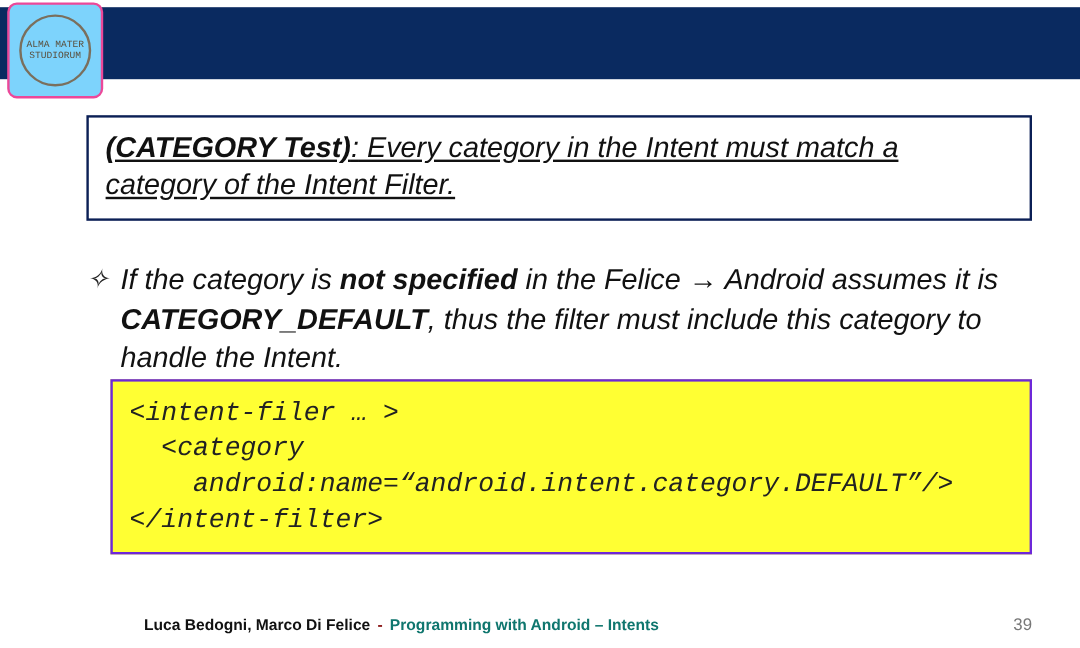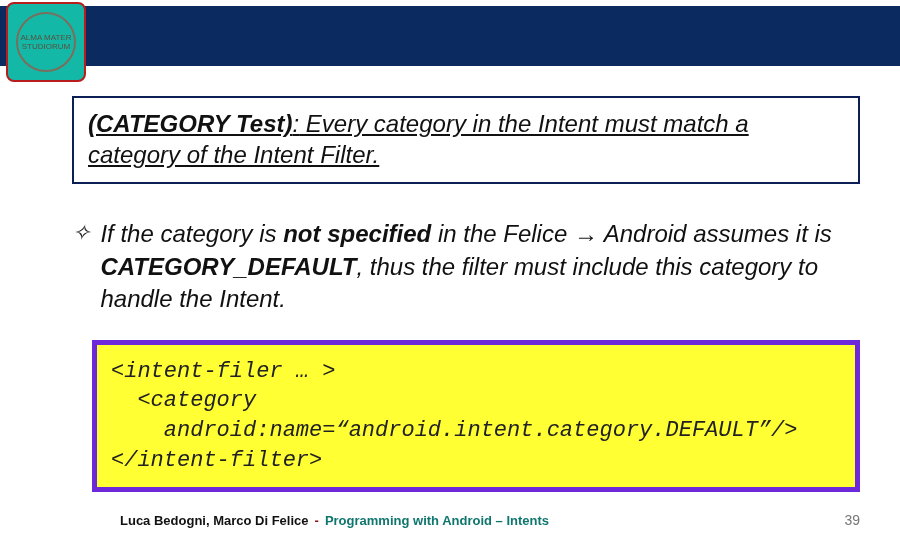--- a/index.html
+++ b/index.html
@@ -26,28 +26,29 @@
     z-index: 1;
   }
   .seal {
     position: absolute;
     left: 6px;
     top: 2px;
     width: 80px;
     height: 80px;
     z-index: 3;
     border-radius: 8px;
-    background: #14b8a6;
-    border: 2px solid #b91c1c;
+    background: #7dd3fc;
+    border: 2px solid #ec4899;
     display: flex;
     flex-direction: column;
     align-items: center;
     justify-content: center;
     font-size: 7px;
     color: #5a503e;
+    font-family: Liberation Mono, monospace;
   }
   .seal .ring {
     width: 60px; height: 60px;
     border: 2px solid #7a6f5d;
     border-radius: 50%;
     display:flex; align-items:center; justify-content:center;
     font-size: 8px;
     text-align:center;
   }
   .title {
@@ -91,25 +92,24 @@
   .bullet-mark {
     flex: 0 0 auto;
     font-size: 22px;
     line-height: 1.4;
     color: #222;
   }
   .bullet-text b { font-weight: bold; }
   .arrow { font-family: Arial, sans-serif; }
 
   .code-box {
-    margin-top: 24px;
     margin-left: 20px;
     margin-right: 0px;
     background: #ffff33;
-    border: 5px solid #6d28d9;
+    border: 2px solid #6d28d9;
     padding: 12px 14px 12px 14px;
     font-family: "Courier New", Courier, monospace;
     font-size: 22px;
     line-height: 1.35;
     color: #222;
     white-space: pre;
   }
 
   .footer {
     position: absolute;

